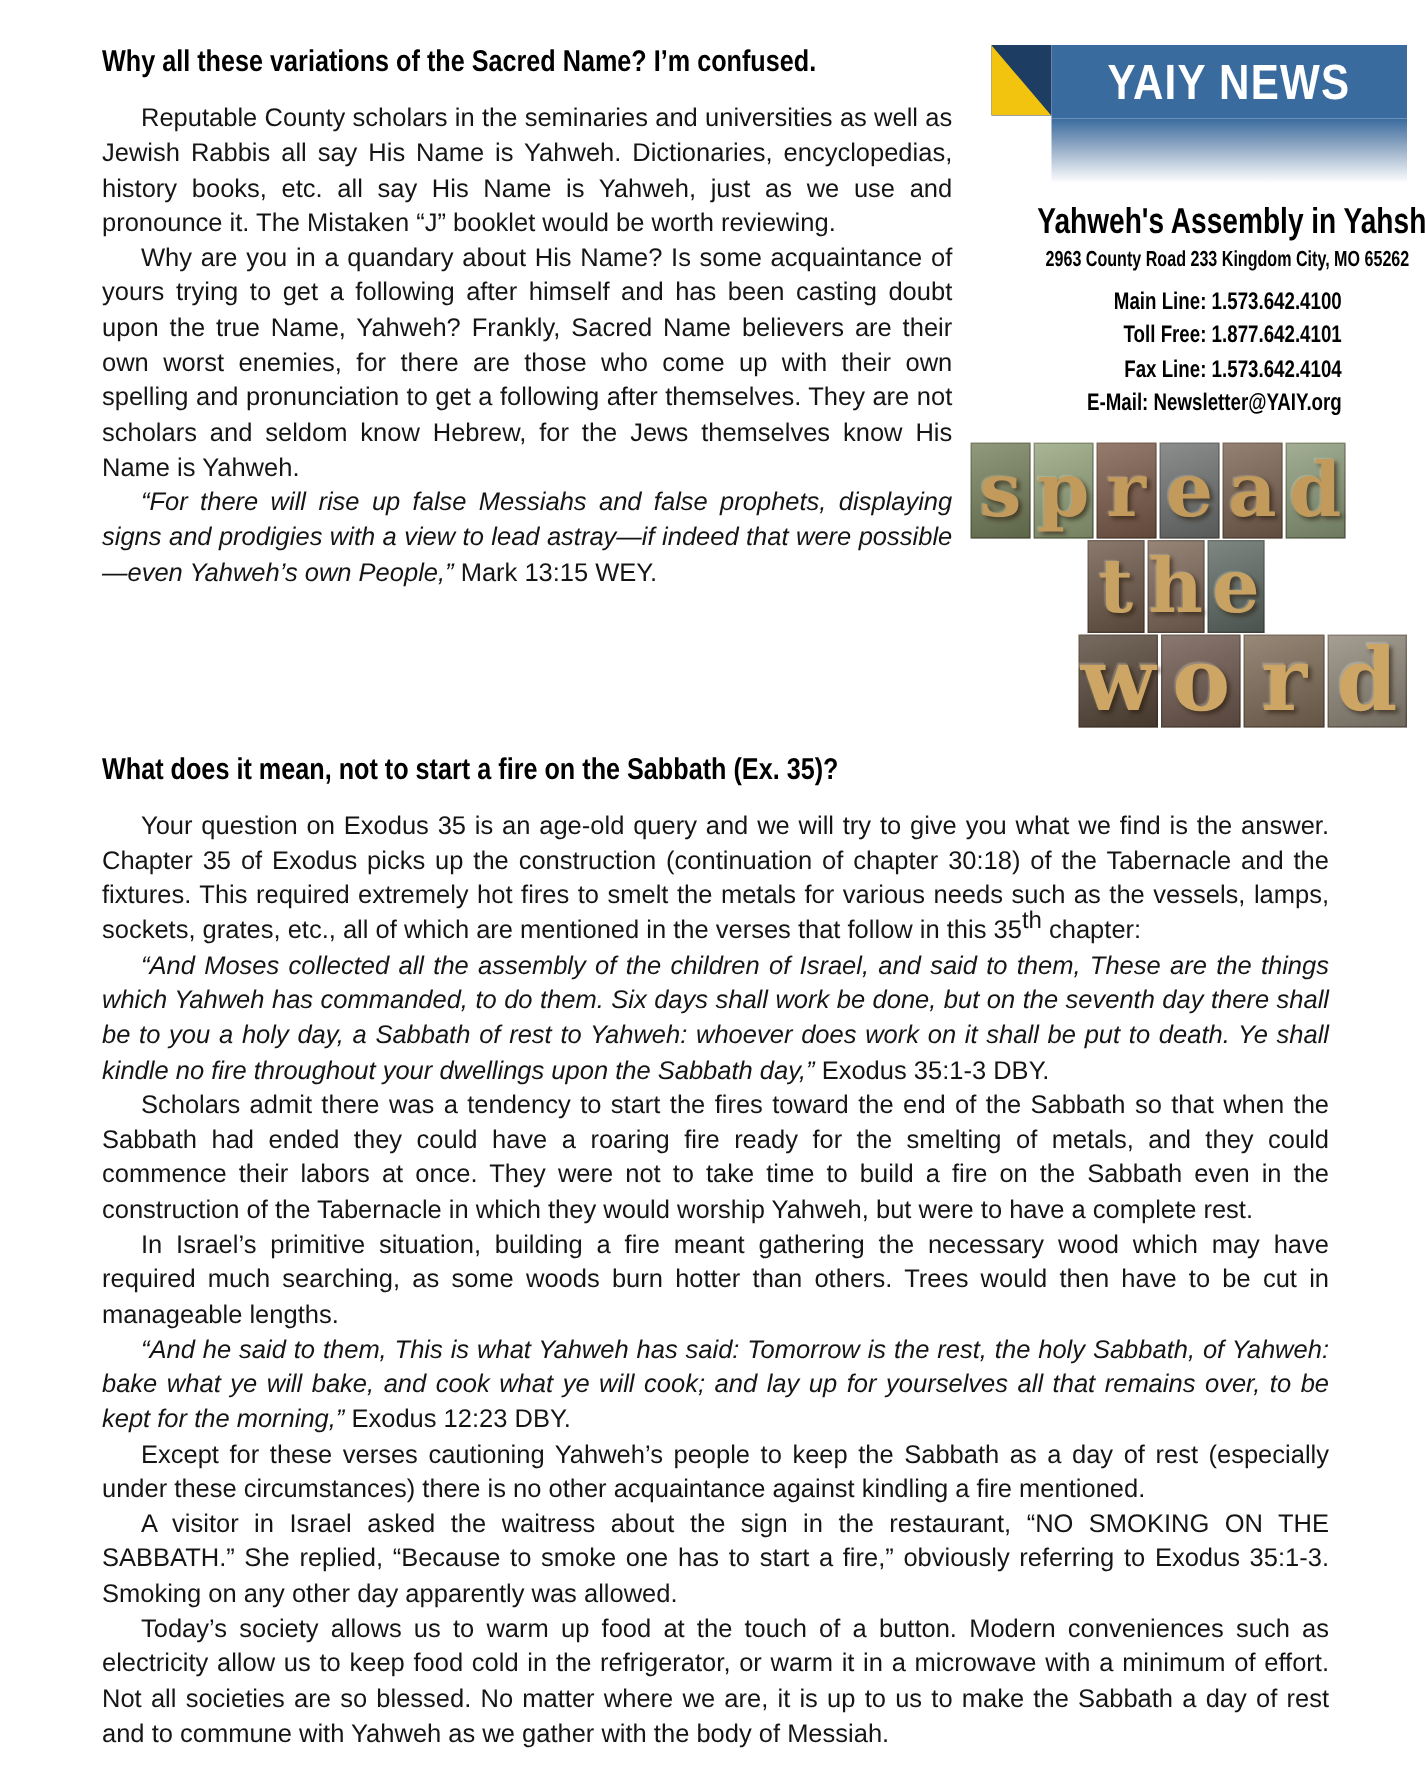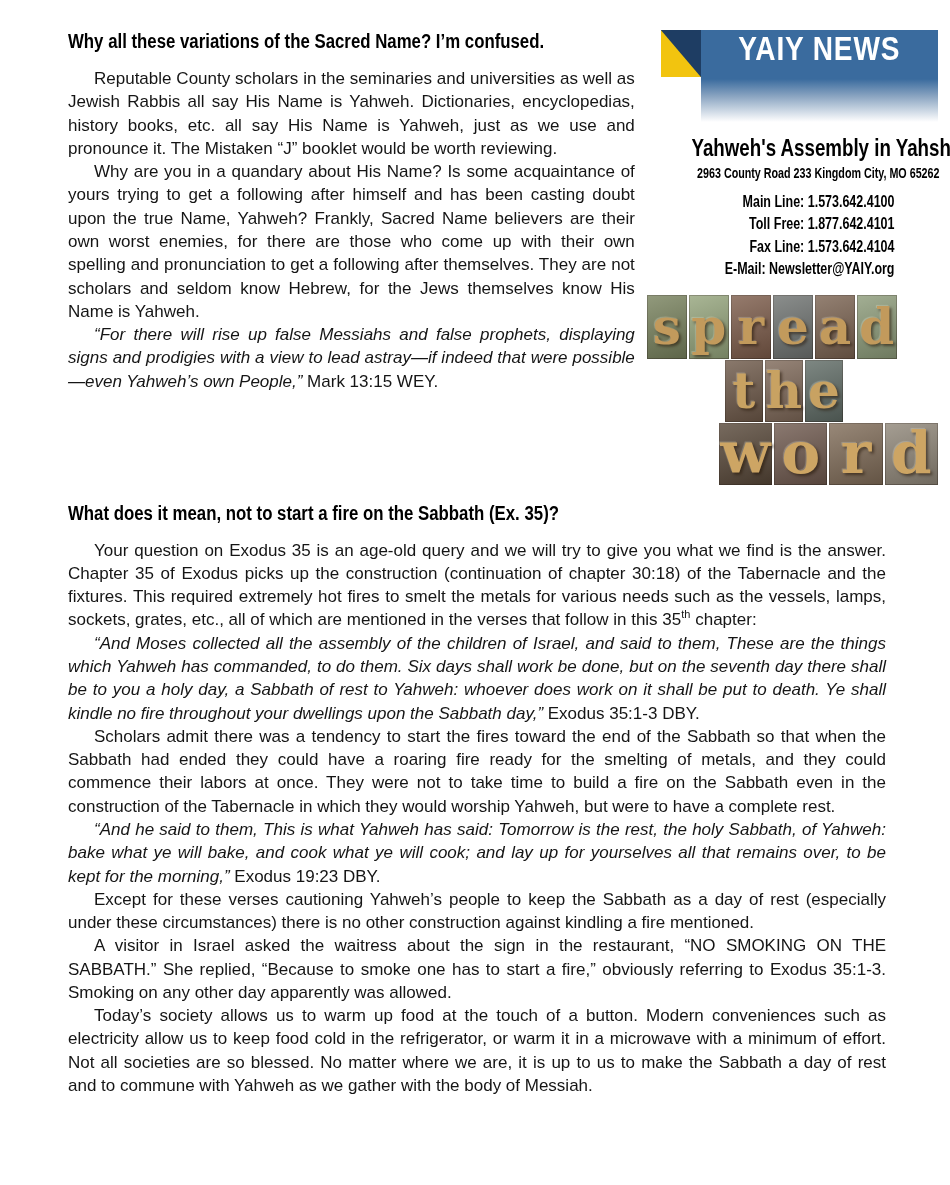--- a/index.html
+++ b/index.html
@@ -10,25 +10,25 @@
   .left-col{flex:0 0 560px;}
   .right-col{flex:1;min-width:0;}
   .section2{padding:16px 64px 0 68px;}
   
   h1.sec-head{margin:0 0 14px 0;font-size:20px;font-weight:bold;color:#000;
       white-space:nowrap;transform:scaleX(.84);transform-origin:0 50%;letter-spacing:0;}
   
   .body-text{font-size:17px;line-height:1.37;text-align:justify;color:#151515;}
   .body-text p.para{margin:0;text-indent:26px;}
   .it{font-style:italic;}
-  sup{font-size:11px;line-height:0;}
+  sup{font-size:16px;line-height:0;}
   
   .banner{position:relative;height:92px;margin-bottom:12px;}
   .banner-solid{position:absolute;left:40px;right:0;top:0;height:49px;
-      background:var(--banner-blue,#3a6b9e);display:flex;align-items:flex-start;justify-content:center;}
+      background:var(--banner-blue,#3a6b9e);display:flex;align-items:center;justify-content:center;}
   .banner-fade{position:absolute;left:40px;right:0;top:49px;height:43px;
       background:linear-gradient(to bottom,var(--banner-blue,#3a6b9e) 0%,#8aa4c1 40%,#ffffff 100%);}
   .fold{position:absolute;left:0;top:0;width:40px;height:47px;background:var(--banner-navy,#1e3d63);}
   .fold-yellow{position:absolute;inset:0;background:var(--fold-yellow,#f2c40f);
       clip-path:polygon(0 0,0 100%,100% 100%);}
   .banner-title{color:#fff;font-weight:bold;font-size:33px;letter-spacing:1px;
       transform:scaleX(.85);white-space:nowrap;}
   .org-name{font-size:24px;font-weight:bold;text-align:center;white-space:nowrap;
       transform:scaleX(.78);transform-origin:50% 0;margin-bottom:3px;color:#000;}
   .org-address{font-size:14.5px;font-weight:bold;text-align:center;white-space:nowrap;
@@ -131,20 +131,21 @@
         </div>
     </div>
   </div>
 
   <div class="section2">
     <h1 class="sec-head">What does it mean, not to start a fire on the Sabbath (Ex. 35)?</h1>
     <div class="body-text" id="sec1-paras">
         <p class="para"><span>Your question on Exodus 35 is an age-old query and we will try to give you what we find is the answer. Chapter 35 of Exodus picks up the construction (continuation of chapter 30:18) of the Tabernacle and the fixtures. This required extremely hot fires to smelt the metals for various needs such as the vessels, lamps, sockets, grates, etc.,  all of which are mentioned in the verses that follow in this 35</span><sup>th</sup><span> chapter:</span></p>
         <p class="para"><span class="it">“And Moses collected all the assembly of the children of Israel, and said to them, These are the things which Yahweh has commanded, to do them.  Six days shall work be done, but on the seventh day there shall be to you a holy day, a Sabbath of rest to Yahweh: whoever does work on it shall be put to death.  Ye shall kindle no fire throughout your dwellings upon the Sabbath day,”</span><span> Exodus 35:1-3 DBY.</span></p>
         <p class="para"><span>Scholars admit there was a tendency to start the fires toward the end of the Sabbath so that when the Sabbath had ended they could have a roaring fire ready for the smelting of metals, and they could commence their labors at once.   They were not to take time to build a fire on the Sabbath even in the construction of the Tabernacle in which they would worship Yahweh, but were to have a complete rest.</span></p>
-        <p class="para"><span class="it">“And he said to them, This is what Yahweh has said: Tomorrow is the rest, the holy Sabbath, of Yahweh: bake what ye will bake, and cook what ye will cook; and lay up for yourselves all that remains over, to be kept for the morning,”</span><span> Exodus 19:23 DBY.</span></p>
-        <p class="para"><span>Except for these verses cautioning Yahweh’s people to keep the Sabbath as a day of rest (especially under these circumstances) there is no other construction against kindling a fire mentioned.</span></p>
+        <p class="para"><span>In Israel’s primitive situation, building a fire meant gathering the necessary wood which may have required much searching, as some woods burn hotter than others. Trees would then have to be cut in manageable lengths.</span></p>
+        <p class="para"><span class="it">“And he said to them, This is what Yahweh has said: Tomorrow is the rest, the holy Sabbath, of Yahweh: bake what ye will bake, and cook what ye will cook; and lay up for yourselves all that remains over, to be kept for the morning,”</span><span> Exodus 12:23 DBY.</span></p>
+        <p class="para"><span>Except for these verses cautioning Yahweh’s people to keep the Sabbath as a day of rest (especially under these circumstances) there is no other acquaintance against kindling a fire mentioned.</span></p>
         <p class="para"><span>A visitor in Israel asked the waitress about the sign in the restaurant, “NO SMOKING ON THE SABBATH.” She replied, “Because to smoke one has to start a fire,” obviously referring to Exodus 35:1-3.  Smoking on any other day apparently was allowed.</span></p>
         <p class="para"><span>Today’s society allows us to warm up food at the touch of a button. Modern conveniences such as electricity allow us to keep food cold in the refrigerator, or warm it in a microwave with a minimum of effort.  Not all societies are so blessed.  No matter where we are, it is up to us to make the Sabbath a day of rest and to commune with Yahweh as we gather with the body of Messiah.</span></p>
       </div>
   </div>
 
 </div>
 
 </body></html>

